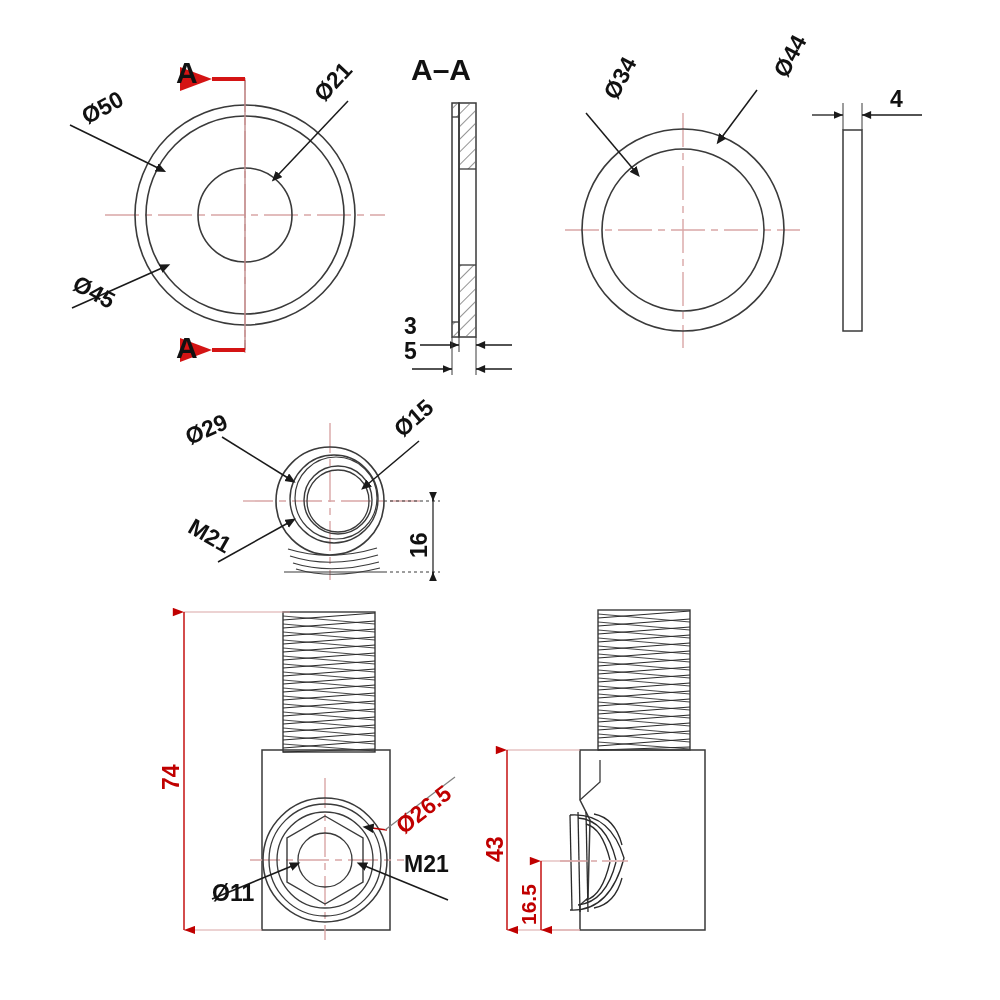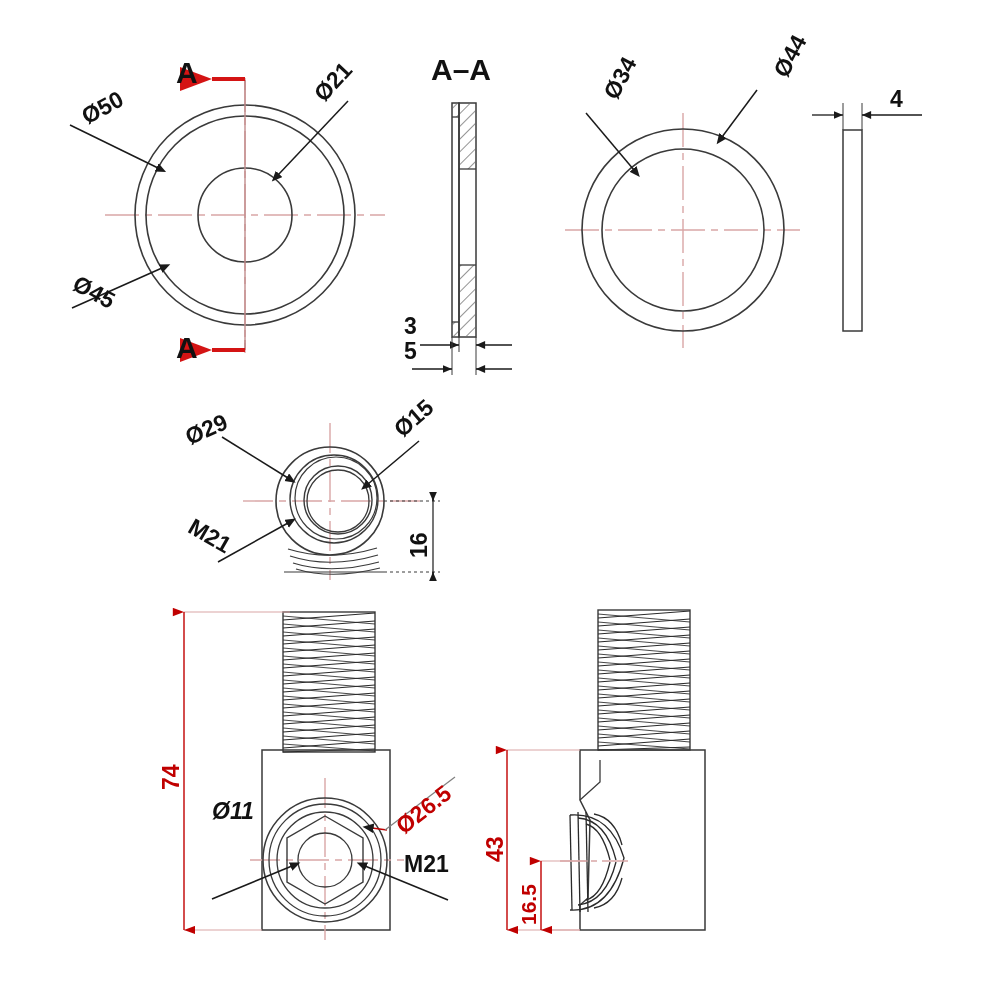--- a/index.html
+++ b/index.html
@@ -330,35 +330,35 @@
       </g>
     </g>
   </svg>
 
   <div class="lbl dim-txt" style="left:78px; top:108px; transform: rotate(-28deg);">Ø50</div>
   <div class="lbl dim-txt" style="left:80px; top:272px; transform: rotate(28deg);">Ø45</div>
   <div class="lbl dim-txt" style="left:310px; top:90px; transform: rotate(-47deg);">Ø21</div>
   <div class="lbl sec-letter" style="left:176px; top:58px;">A</div>
   <div class="lbl sec-letter" style="left:176px; top:333px;">A</div>
 
-  <div class="lbl sec-letter" style="left:431px; top:55px;">A–A</div>
+  <div class="lbl sec-letter" style="left:411px; top:55px;">A–A</div>
   <div class="lbl dim-txt" style="left:404px; top:315px;">3</div>
   <div class="lbl dim-txt" style="left:404px; top:340px;">5</div>
 
   <div class="lbl dim-txt" style="left:600px; top:92px; transform: rotate(-62deg);">Ø34</div>
   <div class="lbl dim-txt" style="left:770px; top:70px; transform: rotate(-62deg);">Ø44</div>
 
   <div class="lbl dim-txt" style="left:890px; top:88px;">4</div>
 
   <div class="lbl dim-txt" style="left:182px; top:428px; transform: rotate(-24deg);">Ø29</div>
   <div class="lbl dim-txt" style="left:390px; top:424px; transform: rotate(-41deg);">Ø15</div>
   <div class="lbl dim-txt" style="left:196px; top:515px; transform: rotate(30deg);">M21</div>
   <div class="lbl dim-txt" style="left:408px; top:558px; transform: rotate(-90deg);">16</div>
 
   <div class="lbl dim-txt red" style="left:160px; top:790px; transform: rotate(-90deg);">74</div>
   <div class="lbl dim-txt red" style="left:392px; top:820px; transform: rotate(-38deg);">Ø26.5</div>
-  <div class="lbl dim-txt" style="left:212px; top:800px;font-style:italic;">Ø11</div>
+  <div class="lbl dim-txt" style="left:212px; top:882px;">Ø11</div>
   <div class="lbl dim-txt" style="left:404px; top:853px;">M21</div>
 
   <div class="lbl dim-txt red" style="left:484px; top:862px; transform: rotate(-90deg);">43</div>
   <div class="lbl dim-txt-sm red" style="left:518px; top:925px; transform: rotate(-90deg);">16.5</div>
 
 </div>
 
 </body></html>

